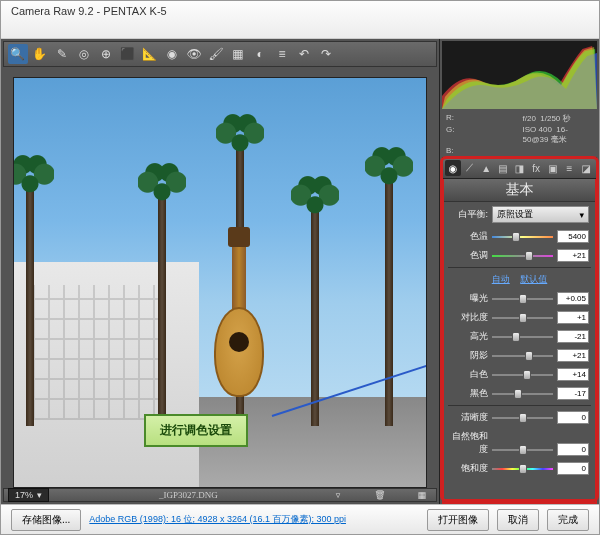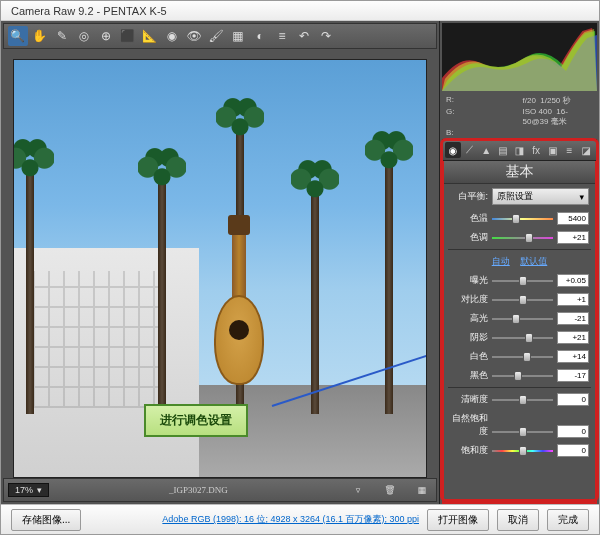--- a/index.html
+++ b/index.html
@@ -1,39 +1,39 @@
 <!DOCTYPE html>
 <html><head>
 <meta charset="utf-8">
 <style>
 * { margin: 0; padding: 0; box-sizing: border-box; font-family: "Microsoft YaHei", sans-serif; }
 body { background: #fff; }
 .window { width: 600px; height: 535px; background: #fff; border: 1px solid #999; display: flex; flex-direction: column; }
-.titlebar { height: 20px; background: linear-gradient(#fdfdfd,#ececec); padding: 4px 10px; font-size: 11px; color: #333; border-bottom: 1px solid #ccc; }
+.titlebar { height: 38px; background: linear-gradient(#fdfdfd,#ececec); padding: 4px 10px; font-size: 11px; color: #333; border-bottom: 1px solid #ccc; }
 .content { flex: 1; display: flex; background: #535353; }
 .left-panel { flex: 1; display: flex; flex-direction: column; background: #535353; padding: 2px; }
 .toolbar { height: 26px; background: linear-gradient(#6a6a6a,#555); border: 1px solid #333; display: flex; align-items: center; padding: 0 4px; gap: 2px; }
 .tool-btn { width: 20px; height: 20px; display: flex; align-items: center; justify-content: center; color: #ddd; font-size: 12px; cursor: pointer; border-radius: 2px; }
 .tool-btn.active { background: #3a6ea5; color: #fff; }
 .image-area { flex: 1; background: #535353; display: flex; align-items: center; justify-content: center; padding: 10px 10px 0 10px; position: relative; }
 .preview { width: 100%; height: 100%; background: linear-gradient(180deg, #5B9FD6 0%, #7BB8E8 35%, #9FCDED 55%, #C8E4F5 100%); position: relative; overflow: hidden; border: 1px solid #222; }
 .building { position: absolute; bottom: 0; left: 0; width: 45%; height: 55%; background: linear-gradient(180deg,#e8e8e8,#d0d0d0); }
 .building::before { content:""; position:absolute; top:10%; left:10%; width:70%; height:60%; background: repeating-linear-gradient(90deg,#888 0 2px,transparent 2px 15px), repeating-linear-gradient(0deg,#888 0 2px,transparent 2px 20px); opacity:0.3; }
 .ground { position: absolute; bottom: 0; left: 0; right: 0; height: 22%; background: linear-gradient(180deg,#888,#aaa); }
 .palm { position: absolute; bottom: 15%; width: 8px; background: linear-gradient(90deg,#3a2a1a,#5a4a3a,#3a2a1a); }
 .palm::after { content:""; position:absolute; top:-25px; left:-20px; width:48px; height:48px; background: radial-gradient(circle at 50% 60%, #1a5a2a 0 8px, transparent 9px), radial-gradient(circle at 20% 40%, #2a6a3a 0 10px, transparent 11px), radial-gradient(circle at 80% 40%, #2a6a3a 0 10px, transparent 11px), radial-gradient(circle at 35% 20%, #1a5a2a 0 9px, transparent 10px), radial-gradient(circle at 65% 20%, #1a5a2a 0 9px, transparent 10px); }
 .p1 { left: 3%; height: 60%; } .p2 { left: 35%; height: 58%; } .p3 { left: 54%; height: 70%; } .p4 { left: 72%; height: 55%; } .p5 { left: 90%; height: 62%; }
 .guitar { position: absolute; left: 46%; bottom: 22%; width: 70px; height: 170px; }
 .guitar-body { position:absolute; bottom:0; left:10px; width:50px; height:90px; background: radial-gradient(ellipse at 50% 40%, #d4a24a, #b8822a); border-radius: 50% 50% 45% 45%; border:2px solid #8a5a1a; }
 .guitar-neck { position:absolute; bottom:80px; left:28px; width:14px; height:80px; background: linear-gradient(90deg,#8a5a2a,#b8822a,#8a5a2a); }
 .guitar-head { position:absolute; top:0; left:24px; width:22px; height:20px; background:#5a3a1a; border-radius:3px; }
 .guitar-hole { position:absolute; bottom:45px; left:25px; width:20px; height:20px; background:#2a1a0a; border-radius:50%; }
 .callout { position: absolute; bottom: 40px; left: 130px; background: linear-gradient(#d4f0a8,#b8e080); border: 2px solid #4a8a2a; padding: 6px 14px; font-size: 12px; color: #1a4a0a; font-weight: 700; }
 .callout-line { position: absolute; bottom: 70px; left: 258px; width: 180px; height: 2px; background: #2a5ac8; transform-origin: left; transform: rotate(-18deg); }
-.status-row { height: 24px; background: linear-gradient(#6a6a6a,#555); border: 1px solid #333; display: flex; align-items: center; font-size: 9px; color: #ccc; padding: 0 4px; gap: 12px; }
+.status-row { height: 14px; background: linear-gradient(#6a6a6a,#555); border: 1px solid #333; display: flex; align-items: center; font-size: 9px; color: #ccc; padding: 0 4px; gap: 22px; }
 .zoom-box { background:#2a2a2a; border:1px solid #111; padding:1px 6px; color:#ddd; display:flex; align-items:center; gap:4px; }
 .filename { flex:1; text-align:center;font-family:Liberation Serif, serif; }
 .right-panel { width: 160px; background: #535353; display: flex; flex-direction: column; border-left: 1px solid #222; }
 .histogram { height: 68px; background: #1a1a1a; margin: 2px; position: relative; overflow: hidden; }
 .hist-svg { width:100%; height:100%; }
 .meta-info { font-size: 8px; color: #ccc; padding: 2px 6px; display: grid; grid-template-columns: 1fr 1fr; gap: 1px 6px; background:#535353; }
 .side-tabs { height: 22px; background: linear-gradient(#6a6a6a,#4a4a4a); display: flex; align-items: center; padding: 0 2px; gap: 1px; border:1px solid #222; margin: 0 2px; }
 .side-tab { width: 16px; height: 16px; display:flex; align-items:center; justify-content:center; font-size:10px; color:#ccc; cursor:pointer; border-radius:2px; }
 .side-tab.active { background:#2a2a2a; color:#fff; }
 .panel-section { background:#535353; margin: 0 2px; border: 2px solid #d02020; border-top:none; flex:1; overflow-y:auto; }
@@ -48,21 +48,21 @@
 .slider-track.sat { background: linear-gradient(90deg,#888,#f44,#ff4,#4f4,#4ff,#44f,#f4f); }
 .slider-thumb { position:absolute; top:1px; width:8px; height:10px; background:linear-gradient(#eee,#aaa); border:1px solid #555; border-radius:2px; transform:translateX(-50%); }
 .control-value { width:32px; font-size:8px; background:#fff; color:#000; border:1px solid #888; text-align:right; padding:1px 2px; }
 .wb-row { display:flex; align-items:center; padding:4px 6px; gap:4px; }
 .wb-select { flex:1; font-size:9px; background:linear-gradient(#eee,#ccc); border:1px solid #888; padding:1px 4px; display:flex; justify-content:space-between; align-items:center; cursor:pointer; }
 .link-row { text-align:center; padding:3px; font-size:9px; }
 .link-row a { color:#6af; text-decoration:underline; margin:16px 4px; cursor:pointer; }
 .divider { height:1px; background:#333; margin:2px 4px; }
 .footer { height: 30px; background: linear-gradient(#fdfdfd,#e8e8e8); border-top:1px solid #bbb; display:flex; align-items:center; padding:0 10px; gap:8px; font-size:10px; }
 .footer-btn { background:linear-gradient(#f8f8f8,#e0e0e0); border:1px solid #999; padding:3px 10px; font-size:10px; cursor:pointer; border-radius:2px; }
-.footer-link { flex:1; text-align:right; color:#06c; text-decoration:underline; cursor:pointer; font-size:9px; }
+.footer-link { flex:1; text-align:left; color:#06c; text-decoration:underline; cursor:pointer; font-size:9px; }
 .red-outline { position:absolute; border:3px solid #d02020; border-radius:6px; pointer-events:none; }
 </style>
 </head>
 <body>
 
 <div class="window">
   <div class="titlebar">Camera Raw 9.2  -  PENTAX K-5</div>
   <div class="content">
     <div class="left-panel">
       <div class="toolbar">

